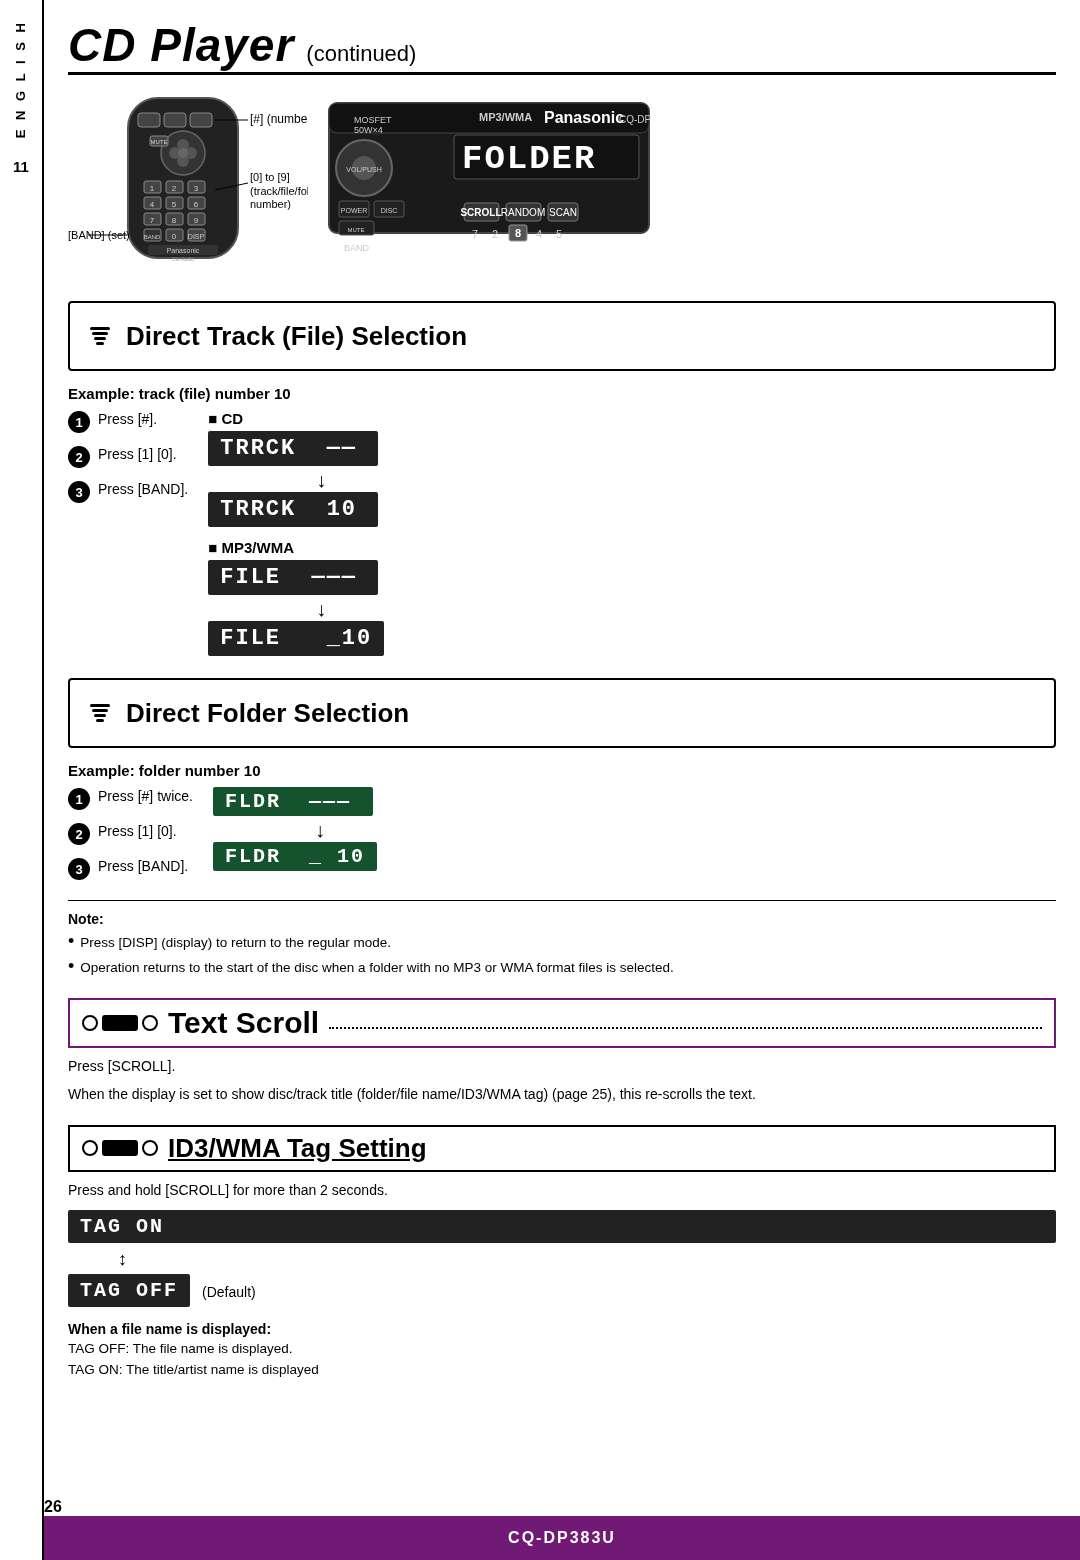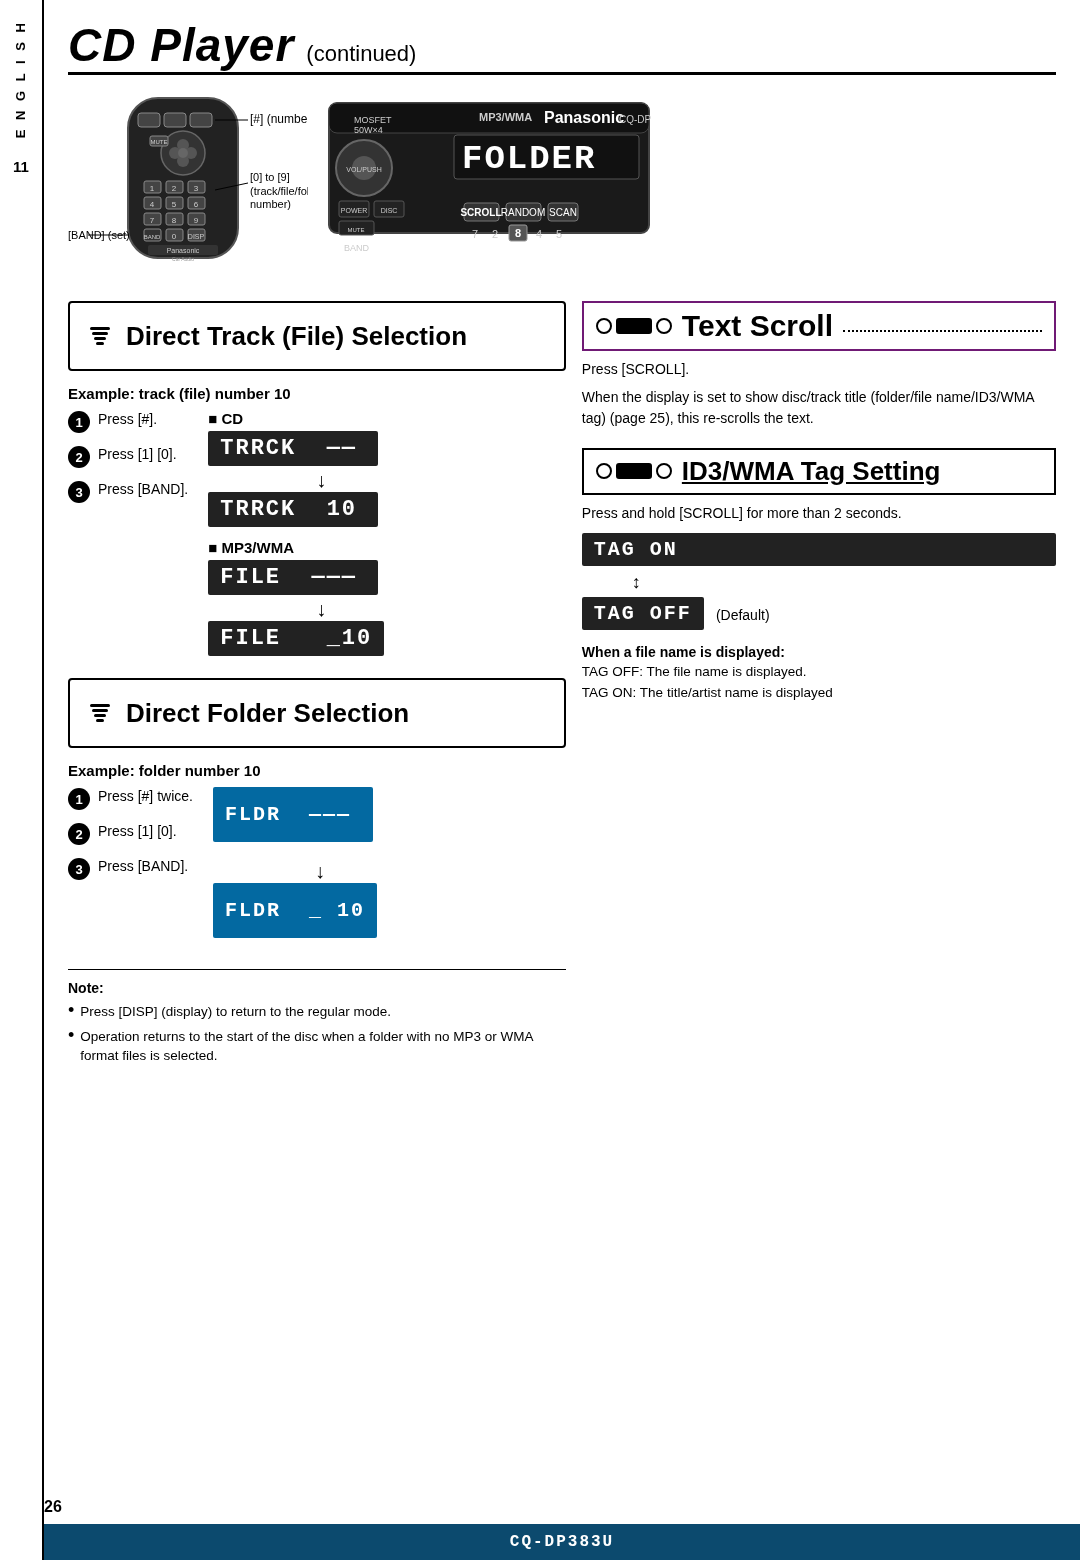--- a/index.html
+++ b/index.html
@@ -69,20 +69,21 @@
     .header-subtitle {
       font-size: 22px;
       font-weight: normal;
       margin-left: 12px;
     }
 
     
     .two-col {
       display: flex;
       gap: 16px;
+      flex-direction: column;
     }
     .col-left {
       flex: 1.05;
     }
     .col-right {
       flex: 1;
     }
 
     
     .section-box {
@@ -277,26 +278,25 @@
       line-height: 1;
       margin-top: -1px;
     }
 
     
     .footer {
       position: absolute;
       bottom: 0;
       left: 44px;
       right: 0;
-      height: 36px;
-      background: #0c4a6e;
+      height: 44px;
+      background: #701a75;
       display: flex;
       align-items: center;
       justify-content: center;
-      font-family: Liberation Mono, monospace;
     }
     .footer-text {
       color: #fff;
       font-size: 16px;
       font-weight: bold;
       letter-spacing: 2px;
     }
     .page-num {
       position: absolute;
       bottom: 44px;
@@ -322,29 +322,29 @@
     }
 
     .top-row {
       display: flex;
       gap: 16px;
       margin-bottom: 18px;
     }
 
     
     .folder-display {
-      background: #0369a1;
+      background: #14532d;
       color: #fff;
       font-family: 'Courier New', monospace;
       font-size: 20px;
       font-weight: bold;
       letter-spacing: 2px;
-      padding: 16px 12px;
+      padding: 3px 12px;
       display: inline-block;
-      margin-bottom: 17px;
+      margin-bottom: 2px;
       border-radius: 2px;
       min-width: 160px;
     }
 
     
     .when-section {
       margin-top: 12px;
     }
     .when-label {
       font-weight: bold;

